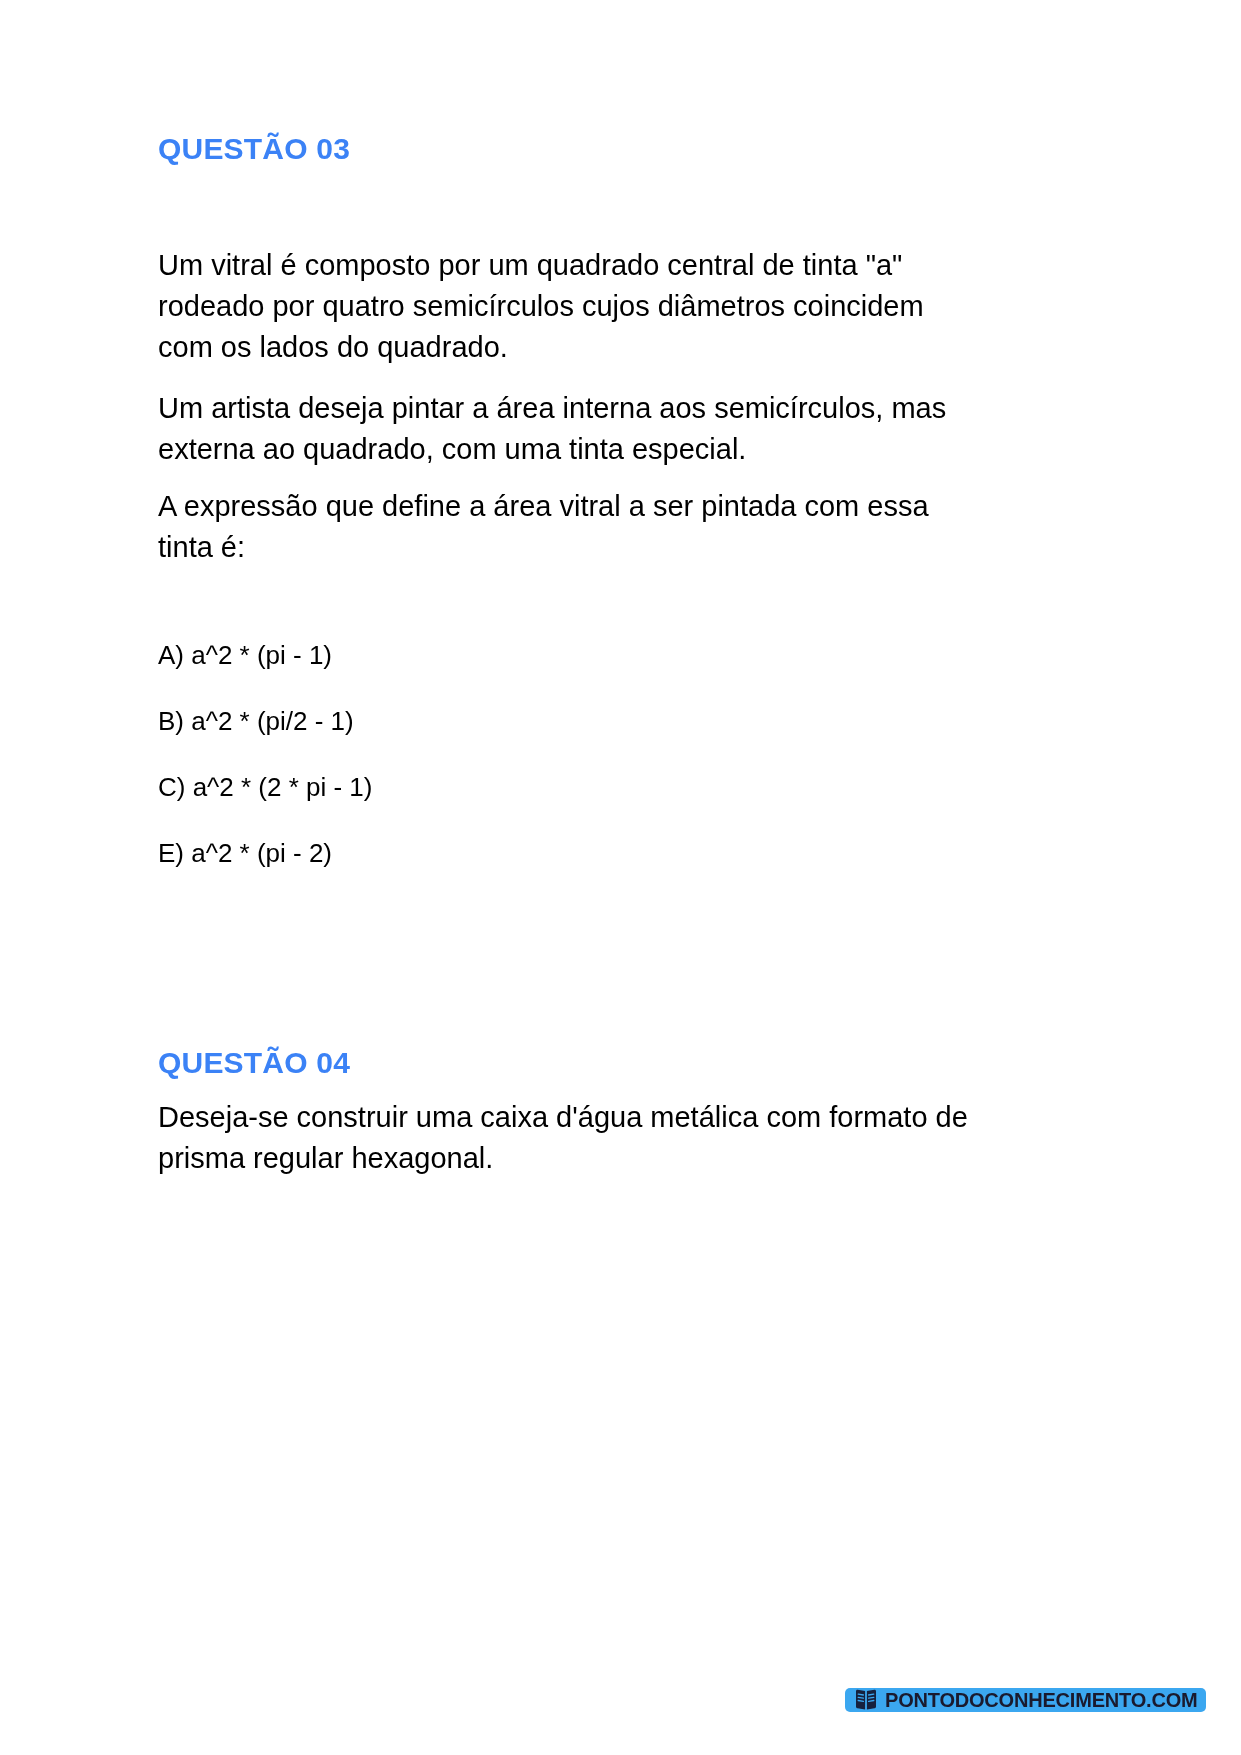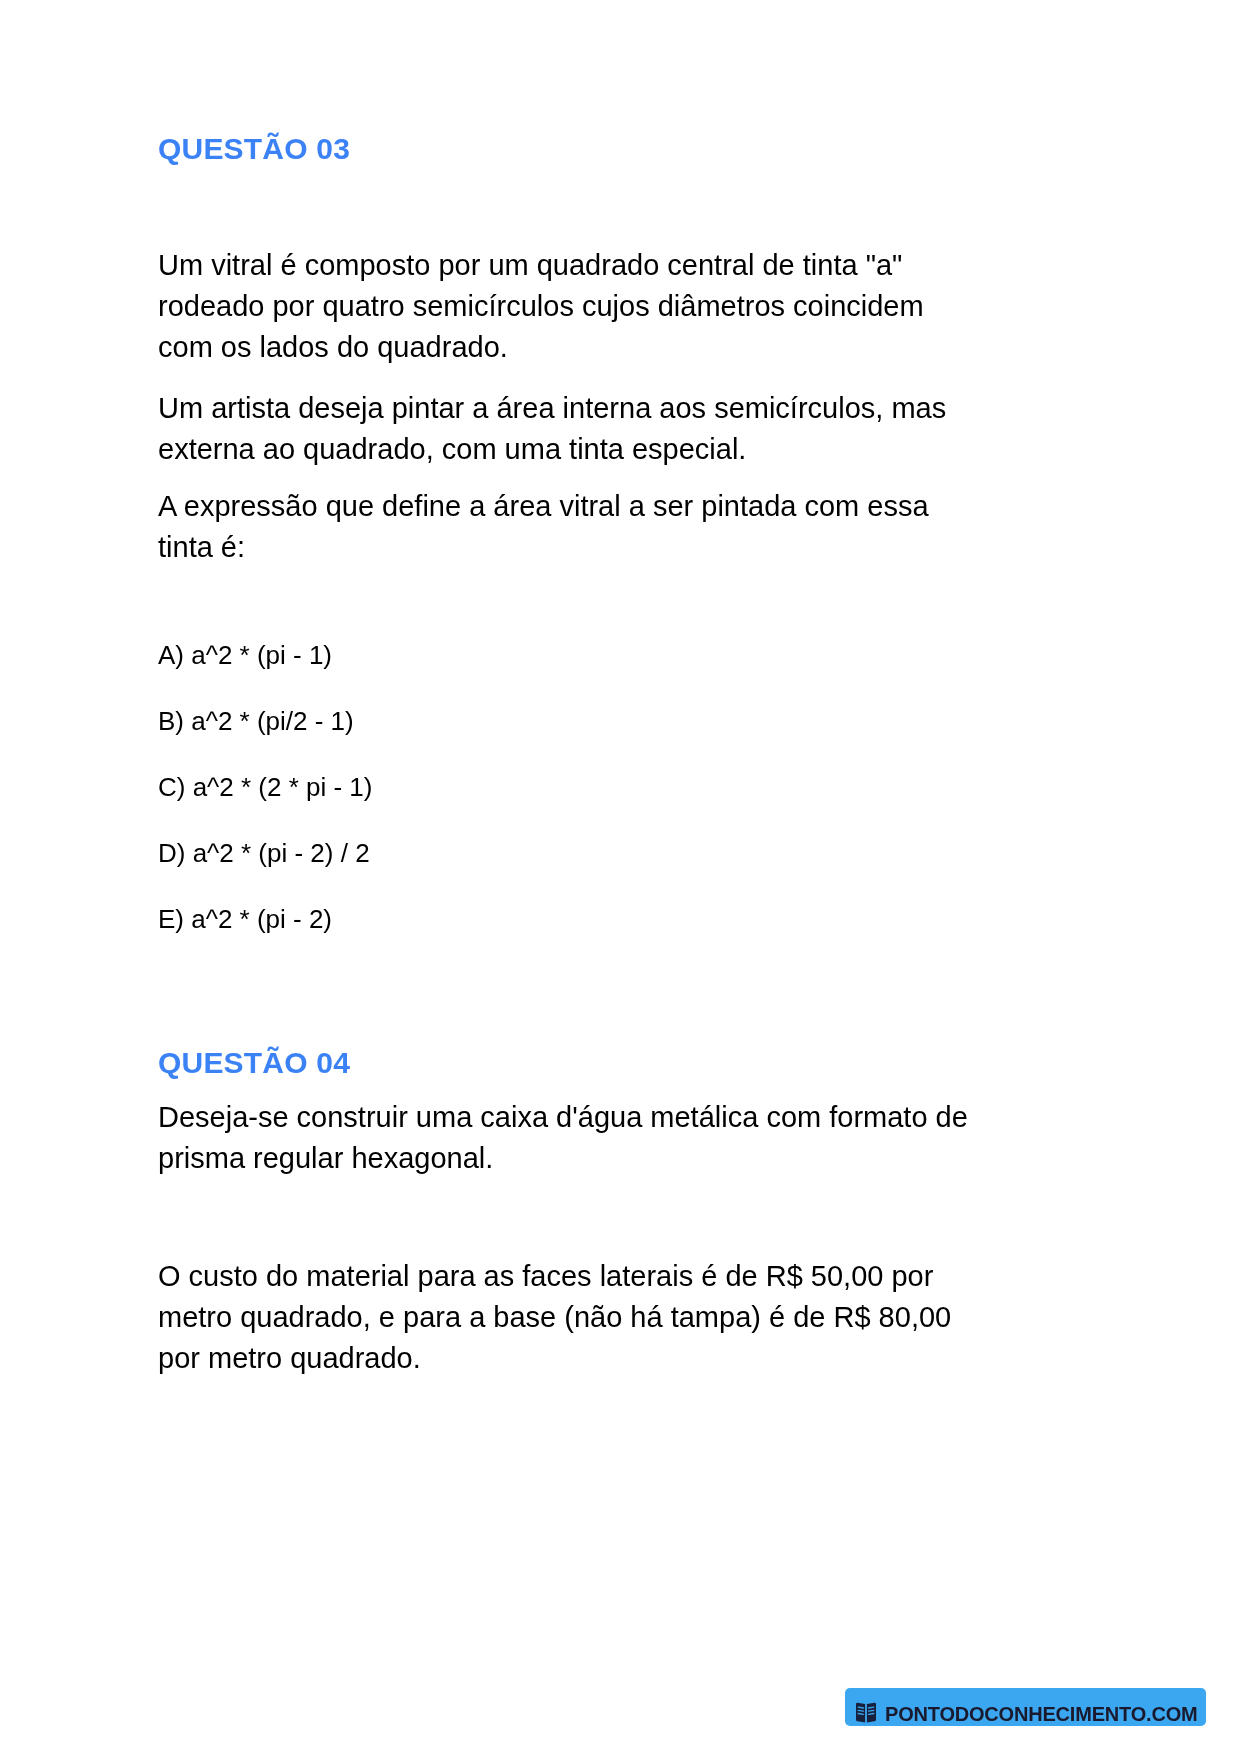--- a/index.html
+++ b/index.html
@@ -47,25 +47,25 @@
   #options-q3 { position: absolute; left: 158px; top: 637px; }
   #options-q3 .option { margin-bottom: 29px; }
   #heading-q4 { position: absolute; left: 158px; top: 1045px; }
   #para-q4-1  { position: absolute; left: 158px; top: 1097px; }
   #para-q4-2  { position: absolute; left: 158px; top: 1256px; }
 
   .footer-badge {
     position: absolute;
     left: 845px;
     top: 1688px;
-    height: 38px;
+    height: 24px;
     background: #3BA7F0;
     border-radius: 5px;
     display: flex;
-    align-items: flex-end;
+    align-items: center;
     padding: 0 9px 0 8px;
     box-sizing: border-box;
   }
   .footer-icon {
     width: 26px;
     height: 26px;
     flex: 0 0 auto;
     display: block;
     margin-right: 6px;
   }
@@ -88,29 +88,27 @@
   <div class="para" id="para-q3-1">Um vitral é composto por um quadrado central de tinta "a" rodeado por quatro semicírculos cujos diâmetros coincidem com os lados do quadrado.</div>
 
   <div class="para" id="para-q3-2">Um artista deseja pintar a área interna aos semicírculos, mas externa ao quadrado, com uma tinta especial.</div>
 
   <div class="para" id="para-q3-3">A expressão que define a área vitral a ser pintada com essa tinta é:</div>
 
   <div id="options-q3">
     <div class="option">A) a^2 * (pi - 1)</div>
     <div class="option">B) a^2 * (pi/2 - 1)</div>
     <div class="option">C) a^2 * (2 * pi - 1)</div>
-    <div class="option">D) a^2 * (pi - 2) / 2</div>
     <div class="option">E) a^2 * (pi - 2)</div>
   </div>
 
   <div class="q-heading" id="heading-q4">QUESTÃO 04</div>
 
   <div class="para" id="para-q4-1">Deseja-se construir uma caixa d'água metálica com formato de prisma regular hexagonal.</div>
 
-  <div class="para" id="para-q4-2">O custo do material para as faces laterais é de R$ 50,00 por metro quadrado, e para a base (não há tampa) é de R$ 80,00 por metro quadrado.</div>
 
   <div class="footer-badge">
     <svg class="footer-icon" viewBox="0 0 26 26" aria-hidden="true">
       <path d="M3 4.2 C3 3.3 3.7 2.7 4.6 2.8 L12.1 4.1 L12.1 22.6 L4.6 21.3 C3.7 21.2 3 20.5 3 19.7 Z" fill="#16213e"></path>
       <path d="M23 4.2 C23 3.3 22.3 2.7 21.4 2.8 L13.9 4.1 L13.9 22.6 L21.4 21.3 C22.3 21.2 23 20.5 23 19.7 Z" fill="#16213e"></path>
       <path d="M5.2 7.1 L10.4 8.0" stroke="#3BA7F0" stroke-width="1.3" stroke-linecap="round"></path>
       <path d="M5.2 10.3 L10.4 11.2" stroke="#3BA7F0" stroke-width="1.3" stroke-linecap="round"></path>
       <path d="M5.2 13.5 L10.4 14.4" stroke="#3BA7F0" stroke-width="1.3" stroke-linecap="round"></path>
       <path d="M15.6 8.0 L20.8 7.1" stroke="#3BA7F0" stroke-width="1.3" stroke-linecap="round"></path>
       <path d="M15.6 11.2 L20.8 10.3" stroke="#3BA7F0" stroke-width="1.3" stroke-linecap="round"></path>

